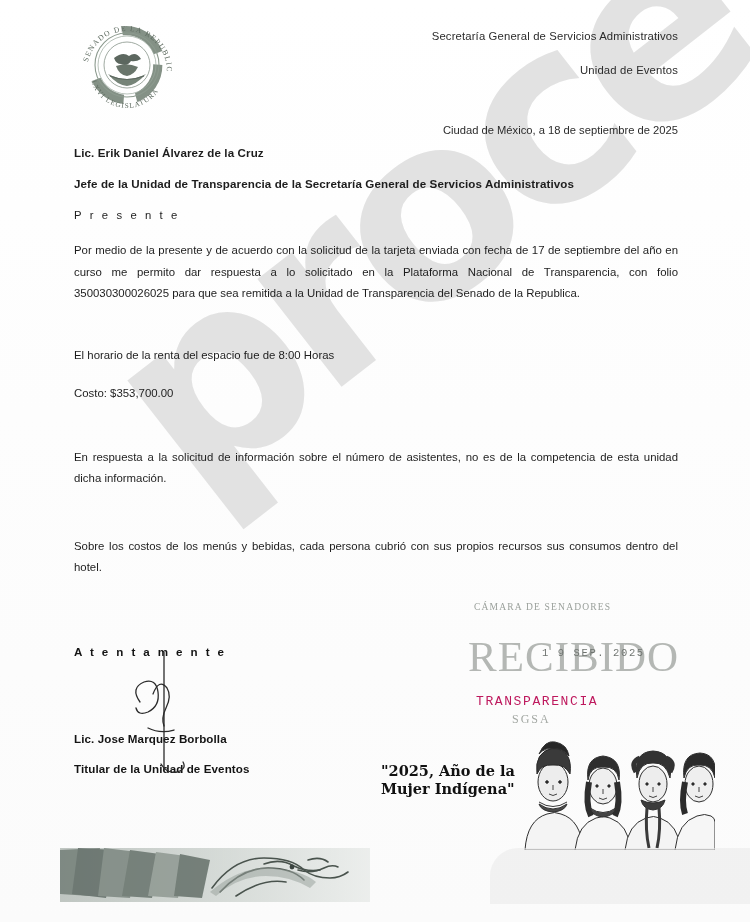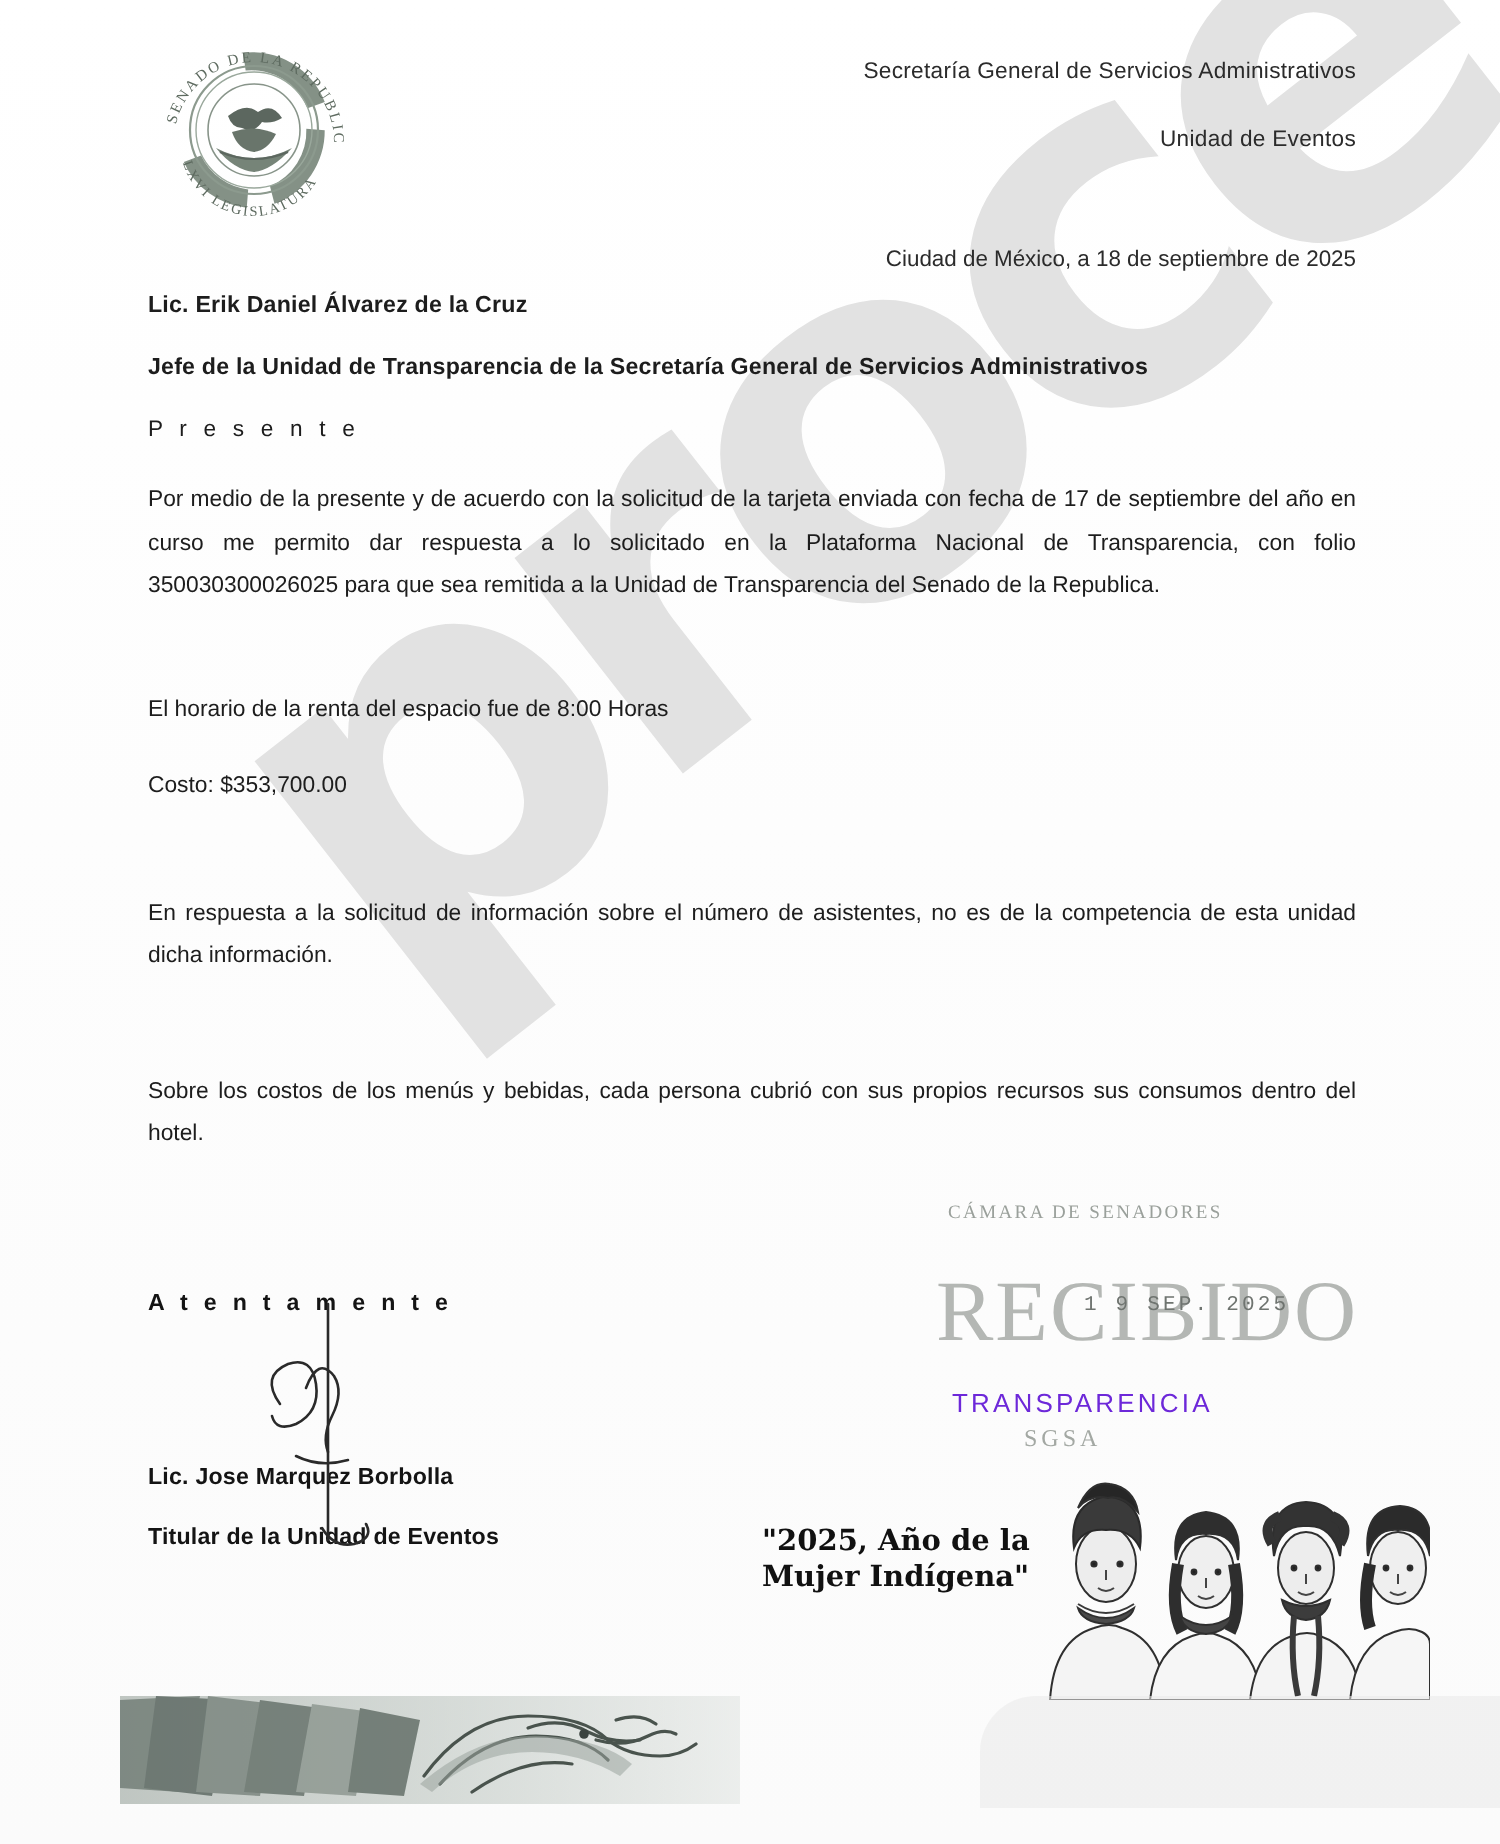--- a/index.html
+++ b/index.html
@@ -203,24 +203,24 @@
     font-family: "Liberation Mono", monospace;
     font-size: 10.5px;
     letter-spacing: 1.6px;
     color: #6f7470;
     white-space: nowrap;
     margin-left: 32px;
   }
   .stamp .st-sub1 {
     position: absolute;
     left: 10px; top: 92px;
-    font-family: Liberation Sans, sans-serif;
+    font-family: Liberation Mono, monospace;
     font-size: 13px;
     letter-spacing: 1.6px;
-    color: #6d28d9;
+    color: #be185d;
     white-space: nowrap;
     text-align: center;
   }
   .stamp .st-sub2 {
     position: absolute;
     left: 46px; top: 110px;
     font-family: "Liberation Serif", serif;
     font-size: 12px;
     letter-spacing: 2px;
     color: #a3a8a3;

